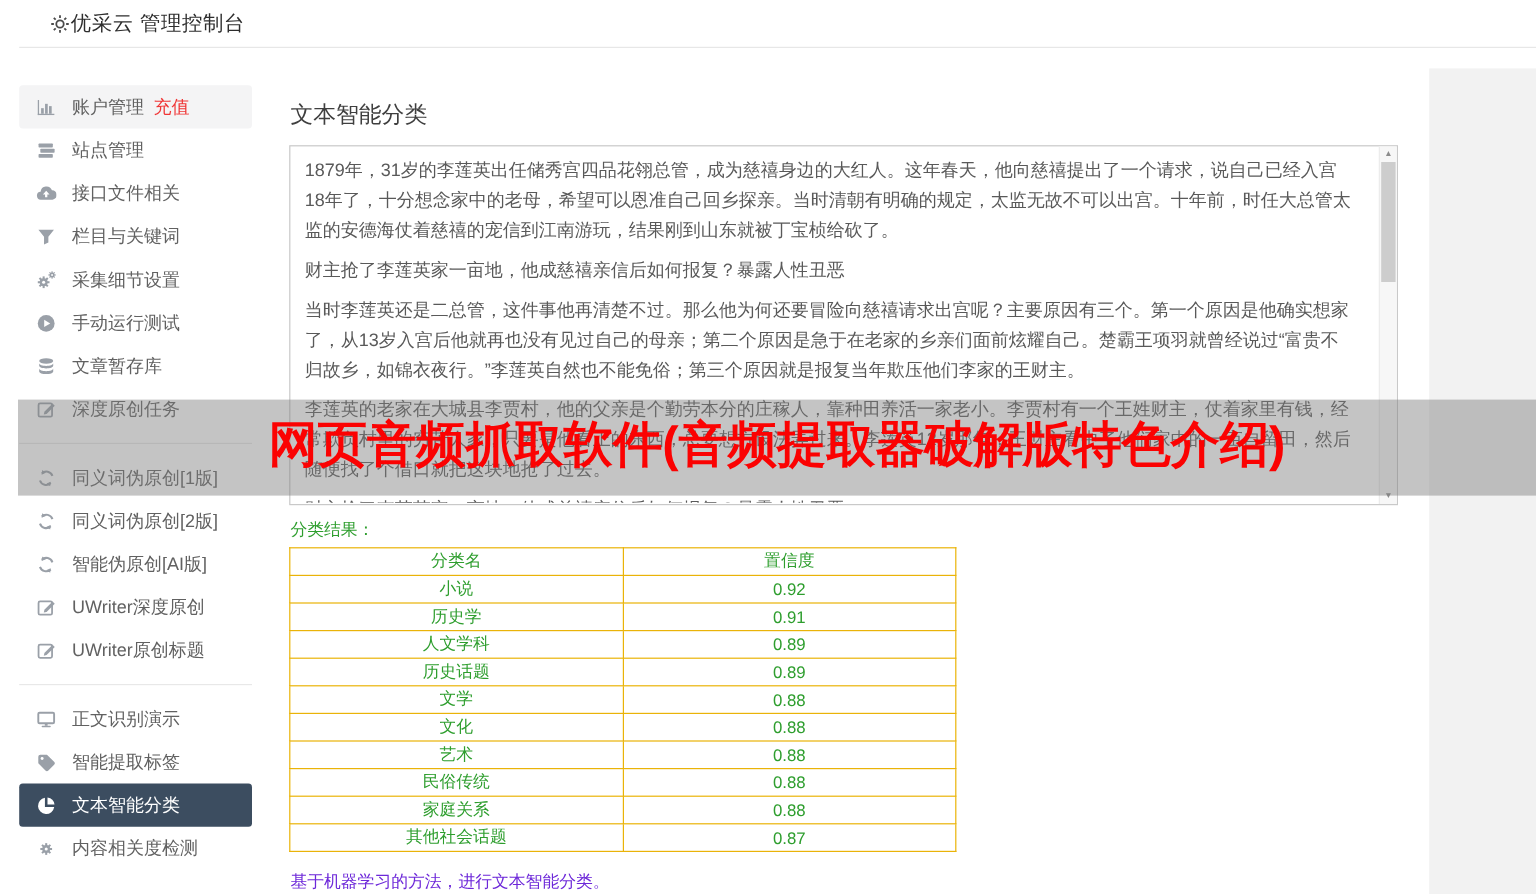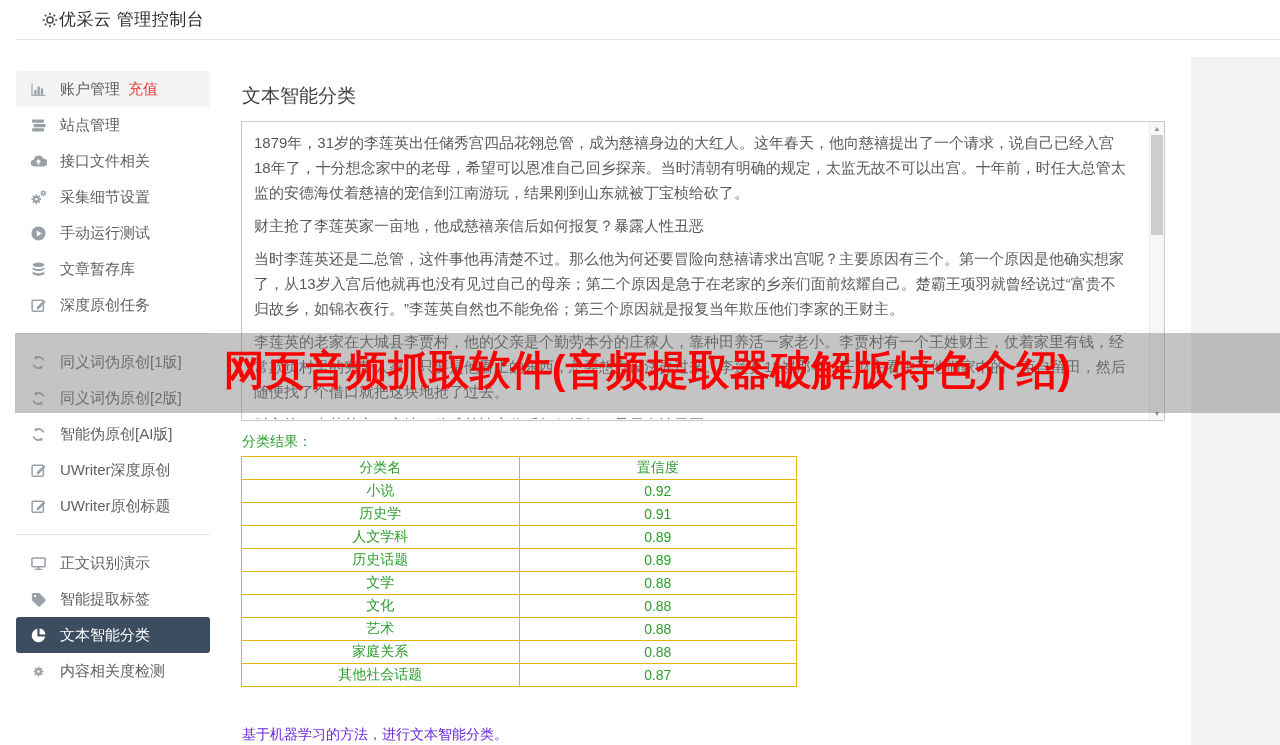--- a/index.html
+++ b/index.html
@@ -104,20 +104,28 @@
       <span class="side-label">站点管理</span>
     </div>
     <div class="side-item">
       <span class="icon">
         <svg viewBox="0 0 16 16" xmlns="http://www.w3.org/2000/svg">
           <path fill="currentColor" d="M12.9 12.6H4.1a3.1 3.1 0 0 1-.5-6.2 4.6 4.6 0 0 1 8.9-1.1 3.3 3.3 0 0 1 .4 7.3z"></path>
           <path fill="#fff" d="M8 5.6l2.6 3H8.9v2.2H7.1V8.6H5.4z"></path>
         </svg>
       </span>
       <span class="side-label">接口文件相关</span>
+    </div>
+    <div class="side-item">
+      <span class="icon">
+        <svg viewBox="0 0 16 16" xmlns="http://www.w3.org/2000/svg">
+          <path fill="currentColor" d="M1.9 2.3h12.2L9.7 7.8v4.6l-3.4 1.4V7.8z"></path>
+        </svg>
+      </span>
+      <span class="side-label">栏目与关键词</span>
     </div>
     <div class="side-item">
       <span class="icon">
         <svg viewBox="0 0 16 16" xmlns="http://www.w3.org/2000/svg">
           <g fill="currentColor">
             <g transform="translate(6,9.6)">
               <g fill="currentColor">
                 <rect x="-0.8" y="-4.6" width="1.6" height="9.2"></rect>
                 <rect x="-0.8" y="-4.6" width="1.6" height="9.2" transform="rotate(45)"></rect>
                 <rect x="-0.8" y="-4.6" width="1.6" height="9.2" transform="rotate(90)"></rect>
@@ -328,20 +336,24 @@
       </tr>
       <tr>
         <td>文化</td>
         <td>0.88</td>
       </tr>
       <tr>
         <td>艺术</td>
         <td>0.88</td>
       </tr>
       <tr>
+        <td>民俗传统</td>
+        <td>0.88</td>
+      </tr>
+      <tr>
         <td>家庭关系</td>
         <td>0.88</td>
       </tr>
       <tr>
         <td>其他社会话题</td>
         <td>0.87</td>
       </tr>
     </tbody>
 </table>
 

